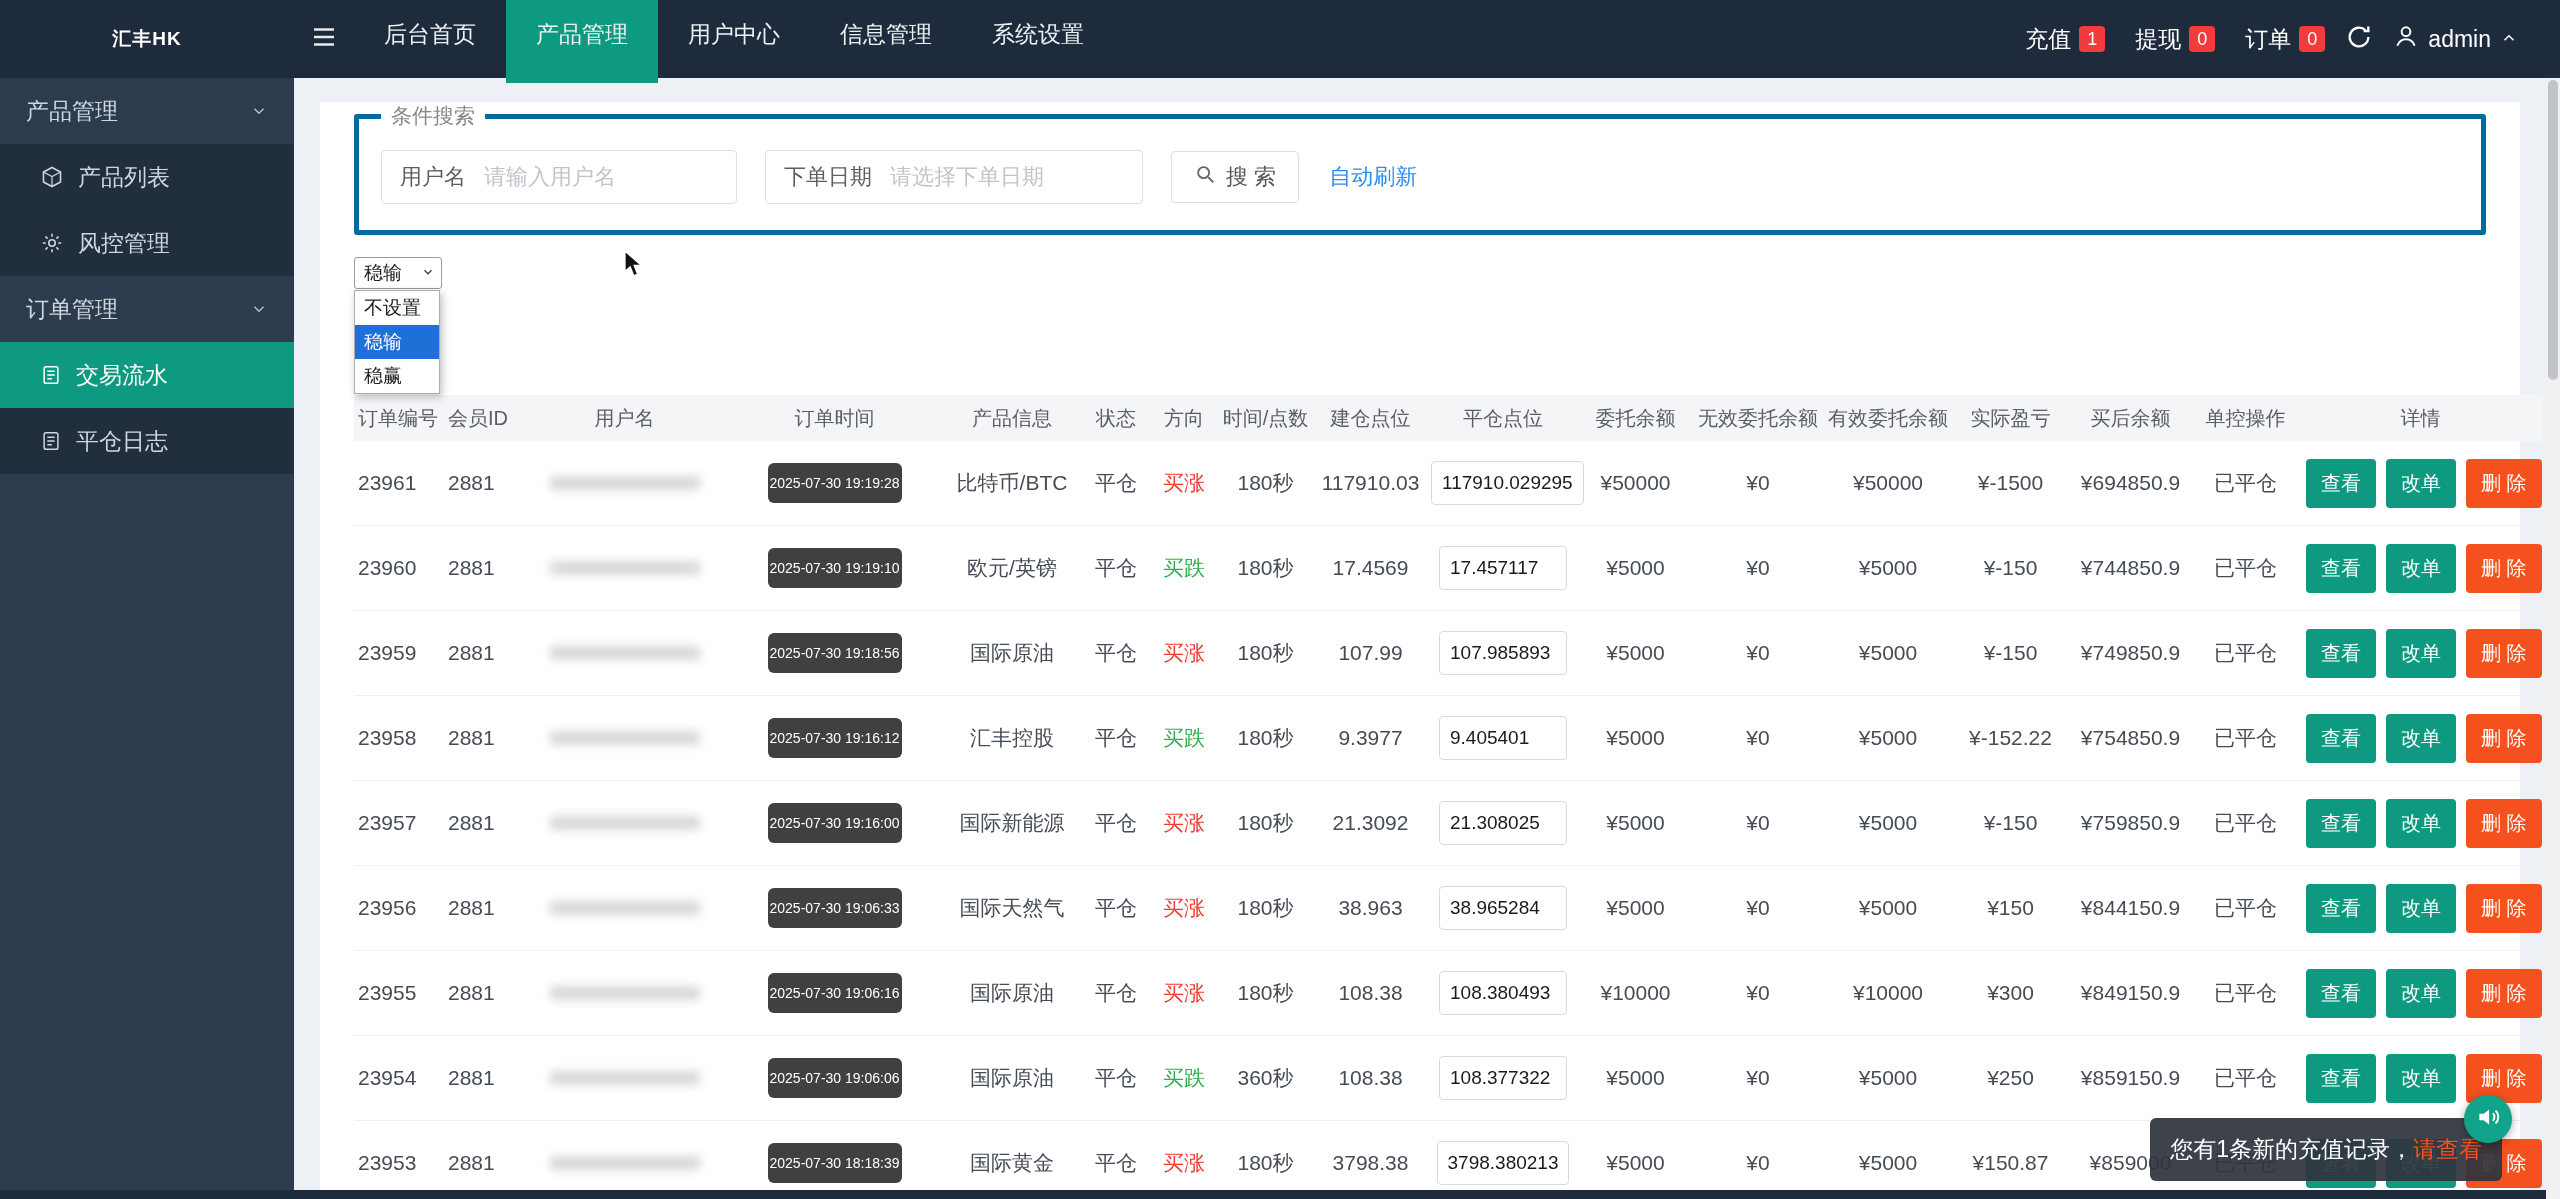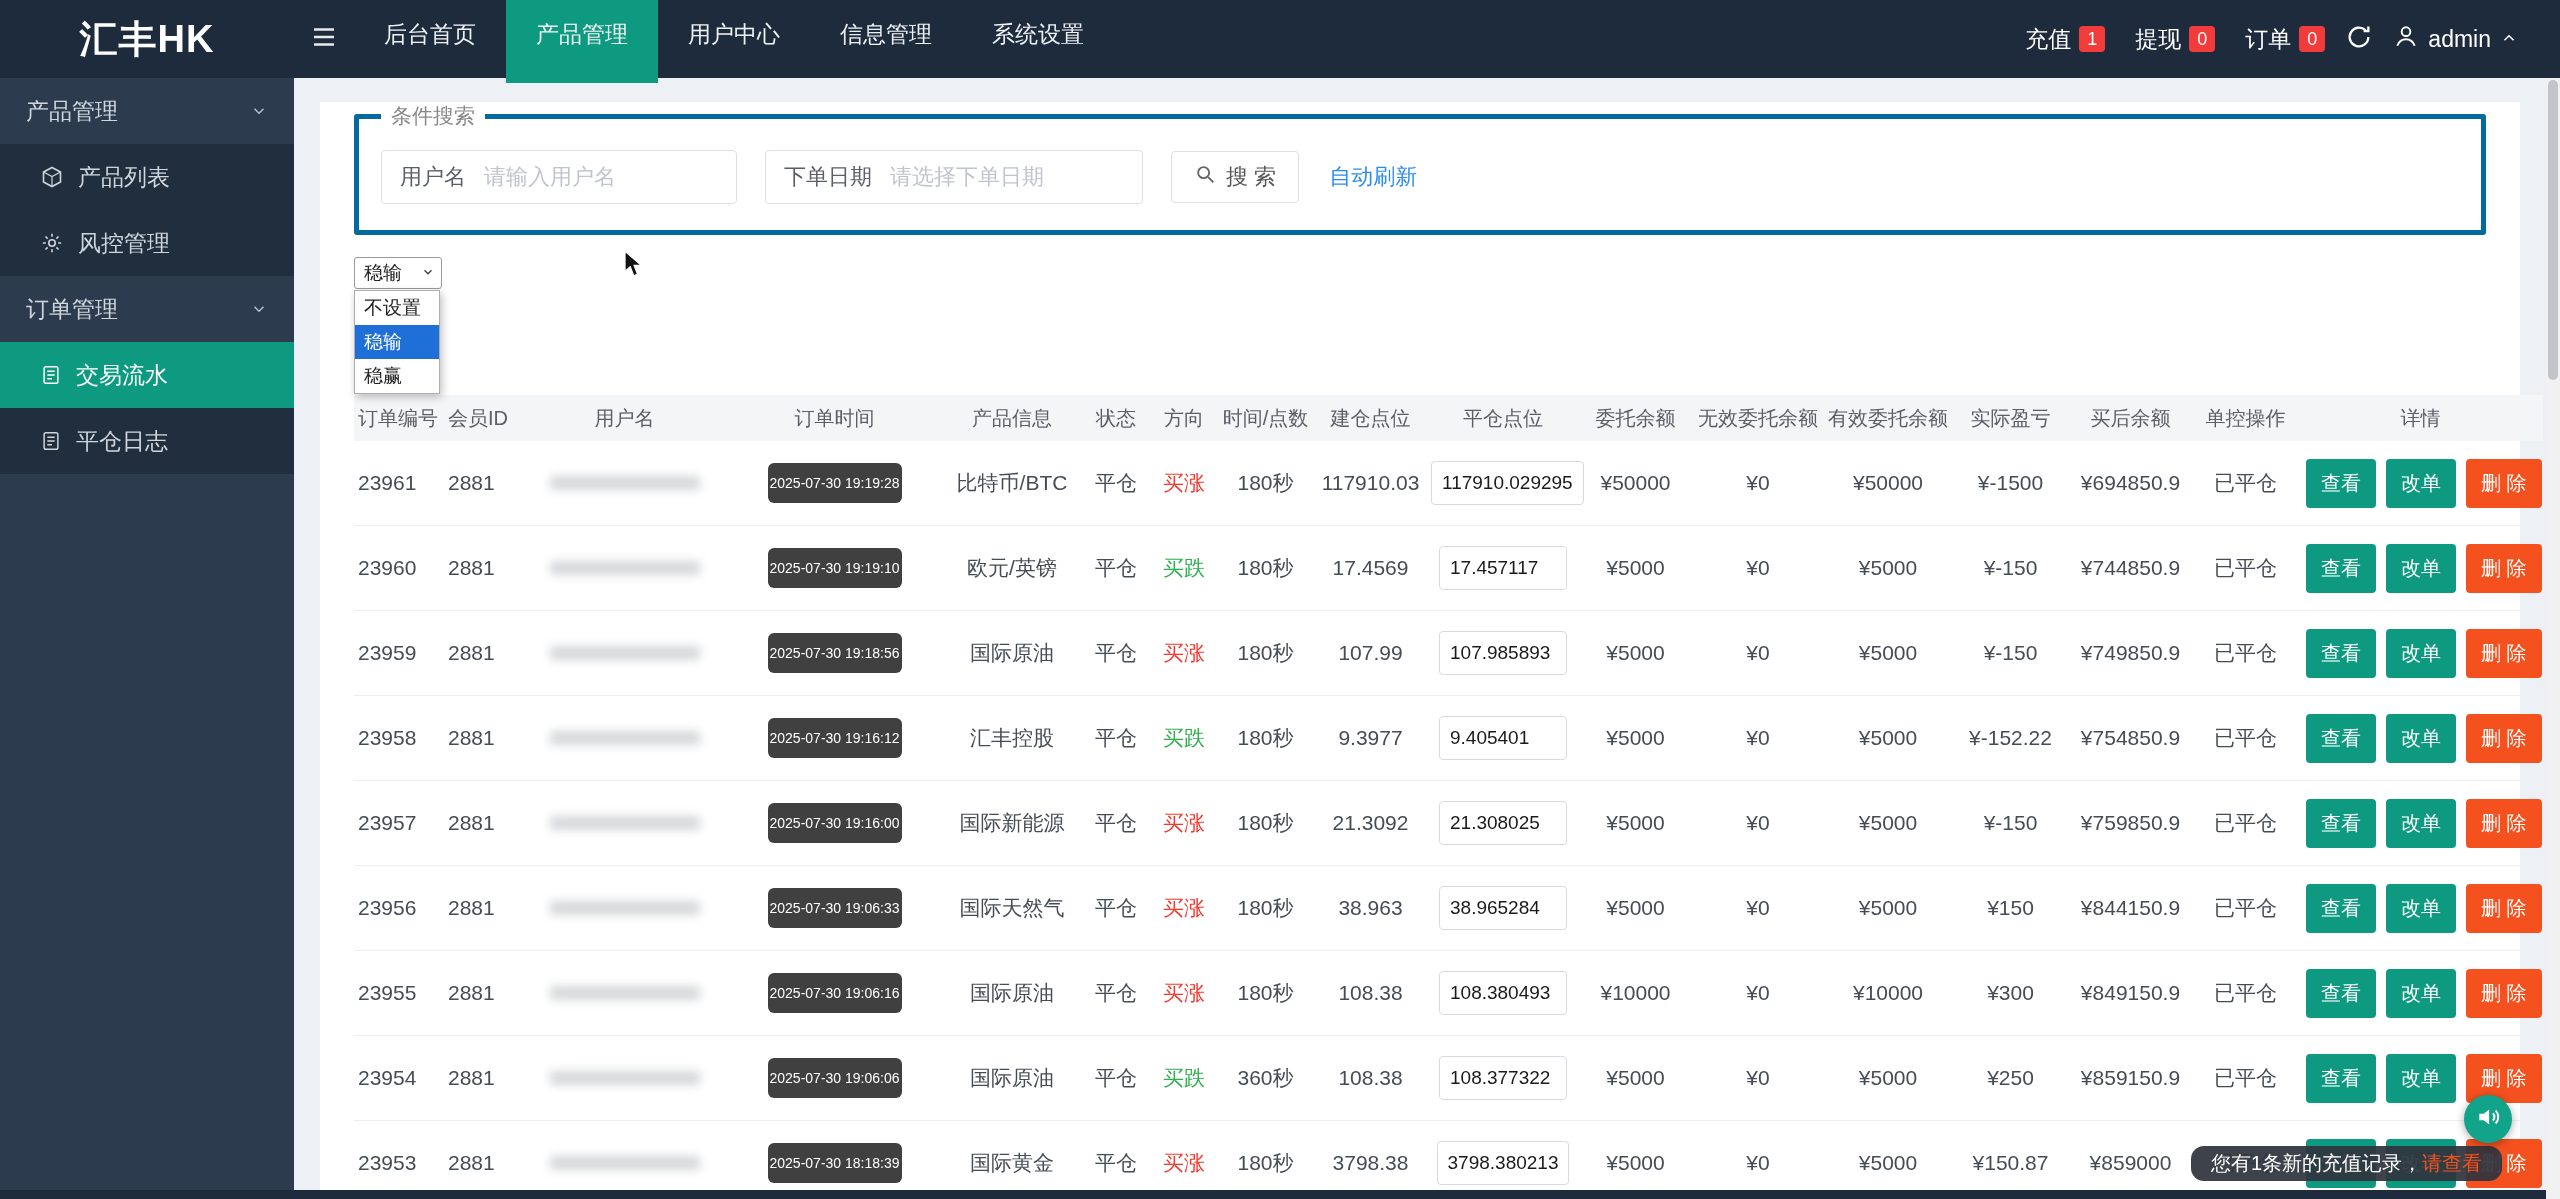--- a/index.html
+++ b/index.html
@@ -1,21 +1,21 @@
 <!DOCTYPE html>
 <html><head>
 <meta charset="utf-8">
 <style>
   html,body{margin:0;padding:0;width:2560px;height:1199px;overflow:hidden;
     font-family:"Liberation Sans","DejaVu Sans",sans-serif;}
   .page{position:relative;width:2560px;height:1199px;background:#edf0f4;}
 
   
   .topbar{position:relative;display:flex;align-items:center;height:78px;background:#1e2b3c;color:#fff;z-index:10;}
-  .logo{width:294px;text-align:center;font-size:38px;font-weight:700;letter-spacing:1px;color:#fff;}
+  .logo{width:294px;text-align:center;font-size:19px;font-weight:700;letter-spacing:1px;color:#fff;}
   .hamburger{display:flex;align-items:center;justify-content:center;width:60px;height:78px;cursor:pointer;}
   .top-nav{display:flex;height:88px;}
   .nav-item{padding:0 30px;line-height:78px;font-size:23px;color:#eef1f4;cursor:pointer;white-space:nowrap;}
   .nav-item.active{background:#0e9a80;}
   .topbar-right{margin-left:auto;display:flex;align-items:center;gap:20px;padding-right:42px;}
   .quick-wrap{display:flex;align-items:center;gap:30px;}
   .quick-item{display:flex;align-items:center;font-size:23px;color:#fff;cursor:pointer;}
   .badge{margin-left:8px;background:#f23c3c;color:#fff;font-size:18px;line-height:1;padding:4px 8px;border-radius:4px;}
   .refresh-btn{display:flex;align-items:center;cursor:pointer;}
   .user-menu{display:flex;align-items:center;gap:9px;font-size:23px;cursor:pointer;}
@@ -60,21 +60,21 @@
   .time-btn{display:inline-block;background:#404040;color:#fff;font-size:14px;padding:12px 2px;border-radius:6px;}
   .close-point{display:inline-block;min-width:128px;box-sizing:border-box;border:1px solid #d7dae0;border-radius:4px;background:#fff;padding:10px 10px;font-size:19px;color:#1a1a1a;text-align:left;}
   .red{color:#f4382e;}
   .green{color:#2faf4e;}
   .act-btn{display:inline-block;color:#fff;font-size:20px;padding:11px 15px;border-radius:4px;margin:0 5px;cursor:pointer;}
   .act-view,.act-edit{background:#0e9a80;}
   .act-del{background:#f4511e;}
   .blur-name{display:inline-block;width:150px;height:14px;border-radius:3px;background:#8a8f96;filter:blur(5px);opacity:.35;}
 
   
-  .toast{position:absolute;right:58px;bottom:18px;background:rgba(47,52,61,.93);color:#fff;font-size:20px;padding:4px 20px;border-radius:13px;z-index:60;white-space:nowrap;}
+  .toast{position:absolute;right:58px;bottom:18px;background:rgba(47,52,61,.93);color:#fff;font-size:23px;padding:16px 20px;border-radius:6px;z-index:60;white-space:nowrap;}
   .toast .toast-link{color:#f4511e;cursor:pointer;}
   .fab{position:absolute;right:48px;bottom:56px;width:48px;height:48px;border-radius:50%;background:#12a38b;display:flex;align-items:center;justify-content:center;z-index:61;box-shadow:0 2px 8px rgba(0,0,0,.35);cursor:pointer;}
   .cursor{position:absolute;left:622px;top:250px;z-index:90;pointer-events:none;}
   .vscroll{position:absolute;top:78px;right:0;width:14px;height:1121px;background:#f1f1f1;z-index:55;}
   .vthumb{position:absolute;top:2px;left:2px;right:2px;height:300px;background:#c1c4c9;border-radius:7px;}
   .bottom-bar{position:absolute;bottom:0;left:0;width:100%;height:9px;background:#1e2b3c;z-index:50;}
 </style>
 </head>
 <body>
 

